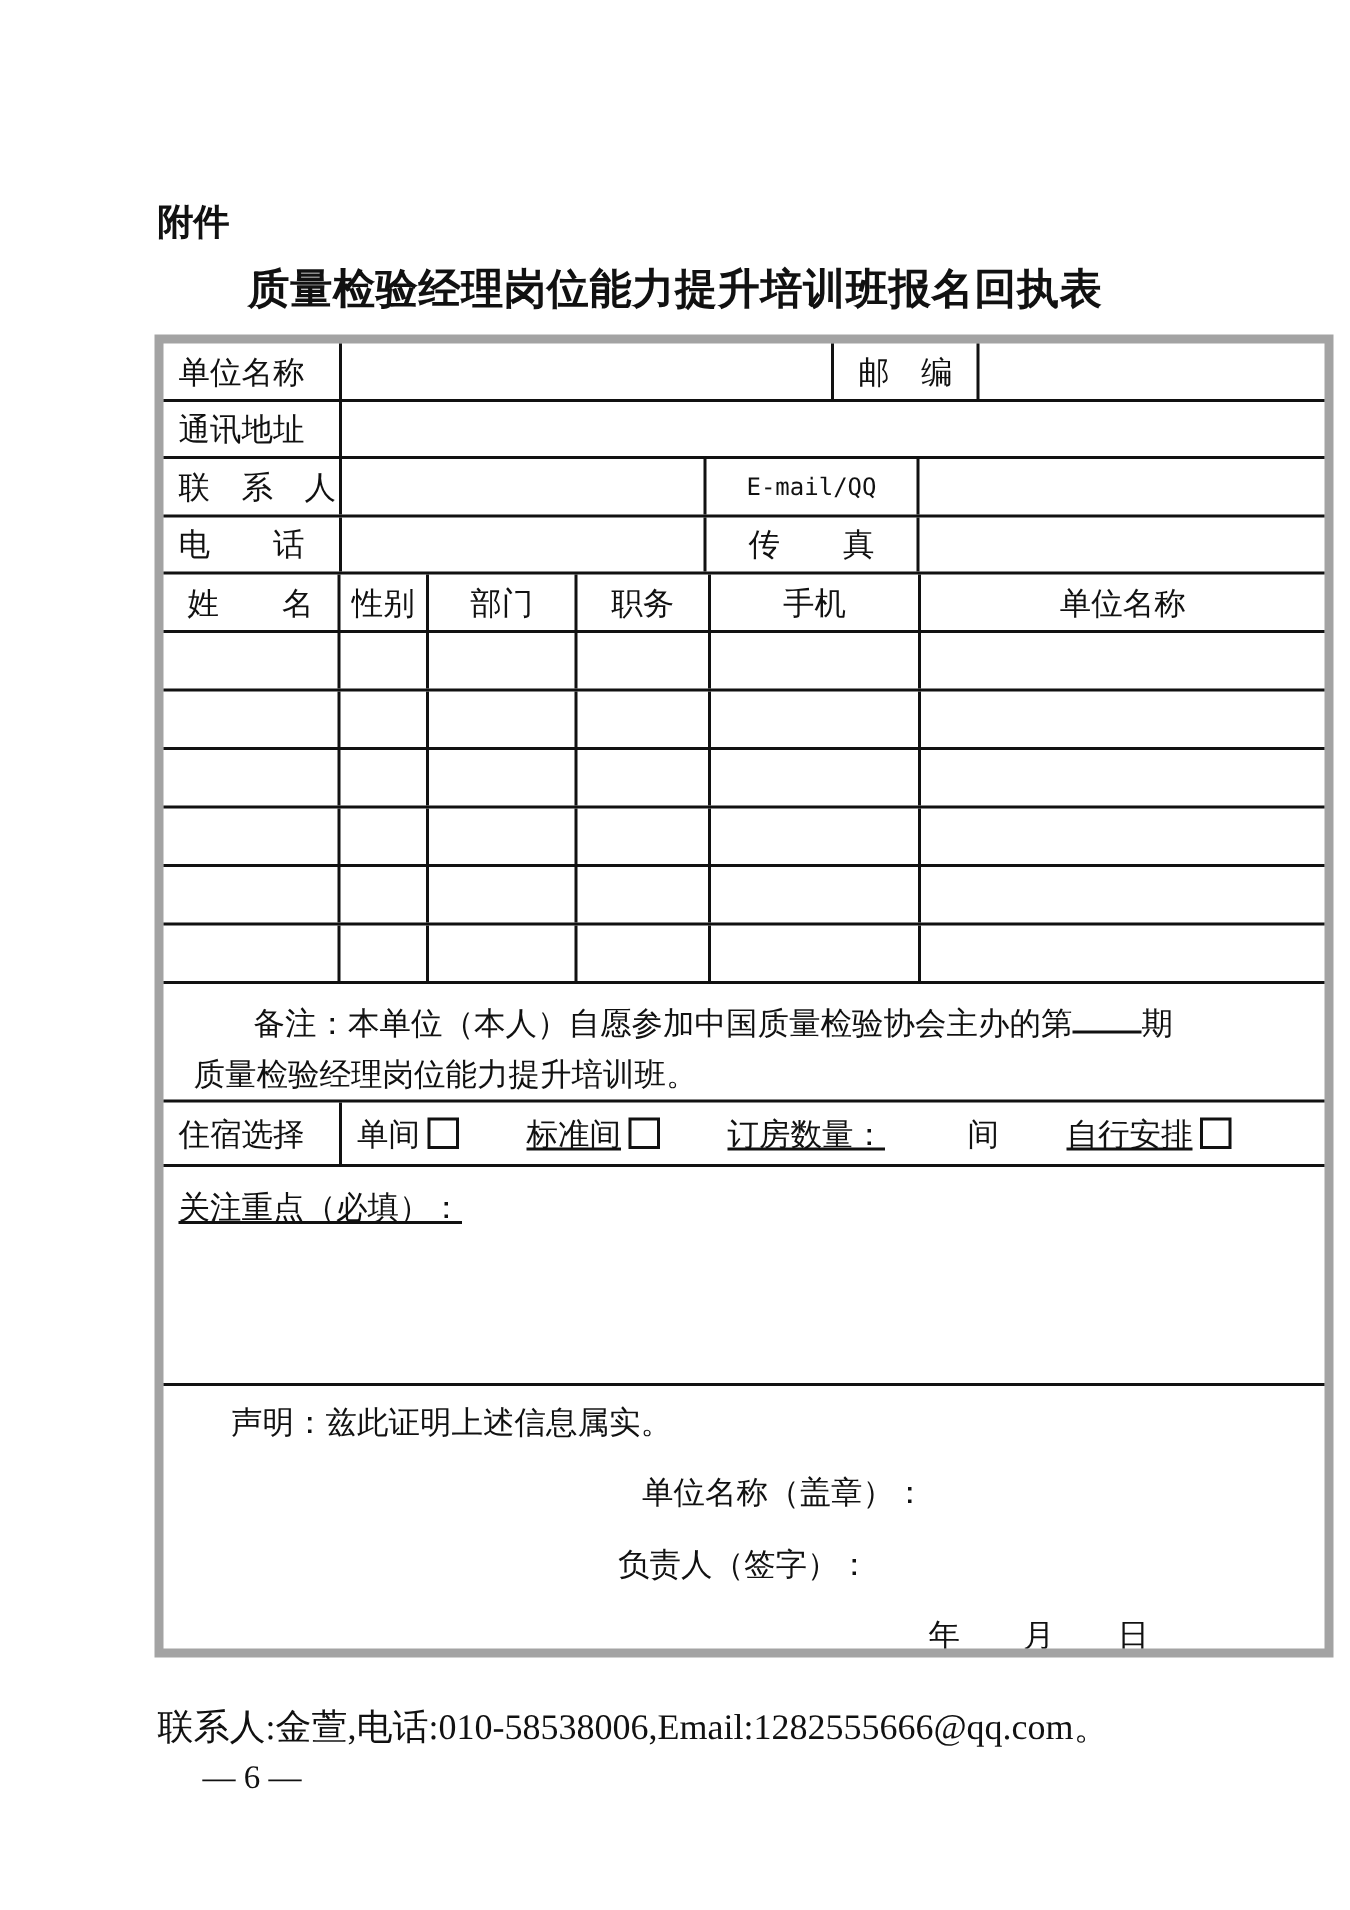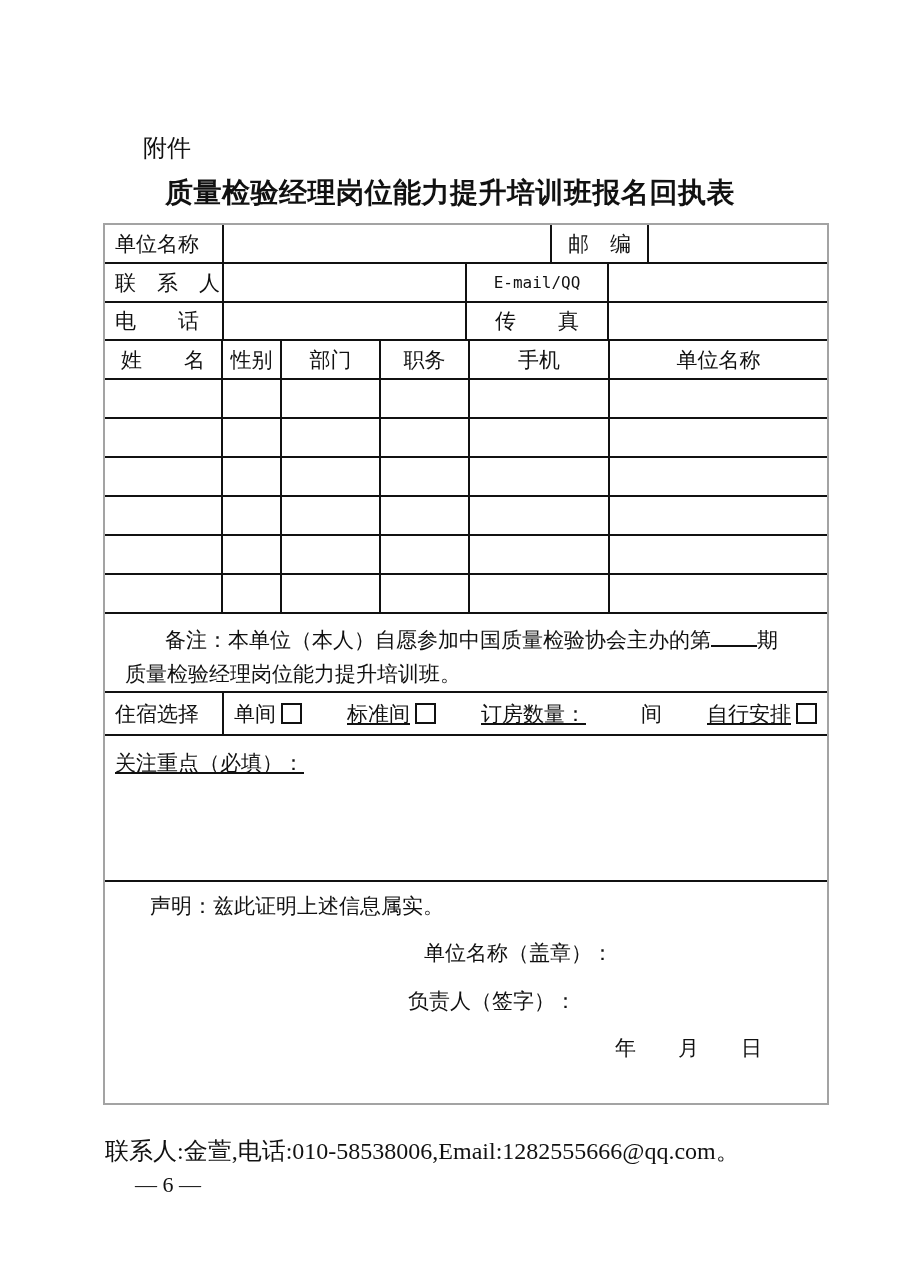--- a/index.html
+++ b/index.html
@@ -9,34 +9,33 @@
     color: #111111;
   }
   .page {
     position: relative;
     width: 900px; height: 1273px;
     background: #ffffff;
     overflow: hidden;
   }
   .attachment {
     position: absolute; left: 105px; top: 132px;
-    font-size: 24px; font-weight: normal;
+    font-size: 24px; font-weight: bold;
     font-family: "Liberation Sans", "DejaVu Sans", sans-serif;
-    margin-left: 38px;
   }
   .doc-title {
     position: absolute; left: 0; top: 174px; width: 100%;
     margin: 0; text-align: center;
     font-size: 28px; font-weight: bold;
     letter-spacing: 0.5px;
   }
   .form-table {
     position: absolute; left: 103px; top: 223px;
-    width: 726px; height: 882px;
-    border: 2px solid #a3a3a3;
+    width: 786px; height: 882px;
+    border: 6px solid #a3a3a3;
     box-sizing: border-box;
     display: flex; flex-direction: column;
     font-size: 21px;
   }
   .row {
     display: flex; box-sizing: border-box;
     border-top: 2px solid #111111;
     flex: none;
   }
   .row.first { border-top: none; }
@@ -105,20 +104,24 @@
 
   <div class="form-table">
 
     <div class="row first r37">
       <div class="cell nolb w117">单位名称</div>
       <div class="cell w328"></div>
       <div class="cell center w97">邮　编</div>
       <div class="cell grow"></div>
     </div>
 
+    <div class="row r38">
+      <div class="cell nolb w117">通讯地址</div>
+      <div class="cell grow"></div>
+    </div>
 
     <div class="row r39">
       <div class="cell nolb w117">联　系　人</div>
       <div class="cell w243"></div>
       <div class="cell center w142 mono">E-mail/QQ</div>
       <div class="cell grow"></div>
     </div>
 
     <div class="row r38">
       <div class="cell nolb w117">电　　话</div>

